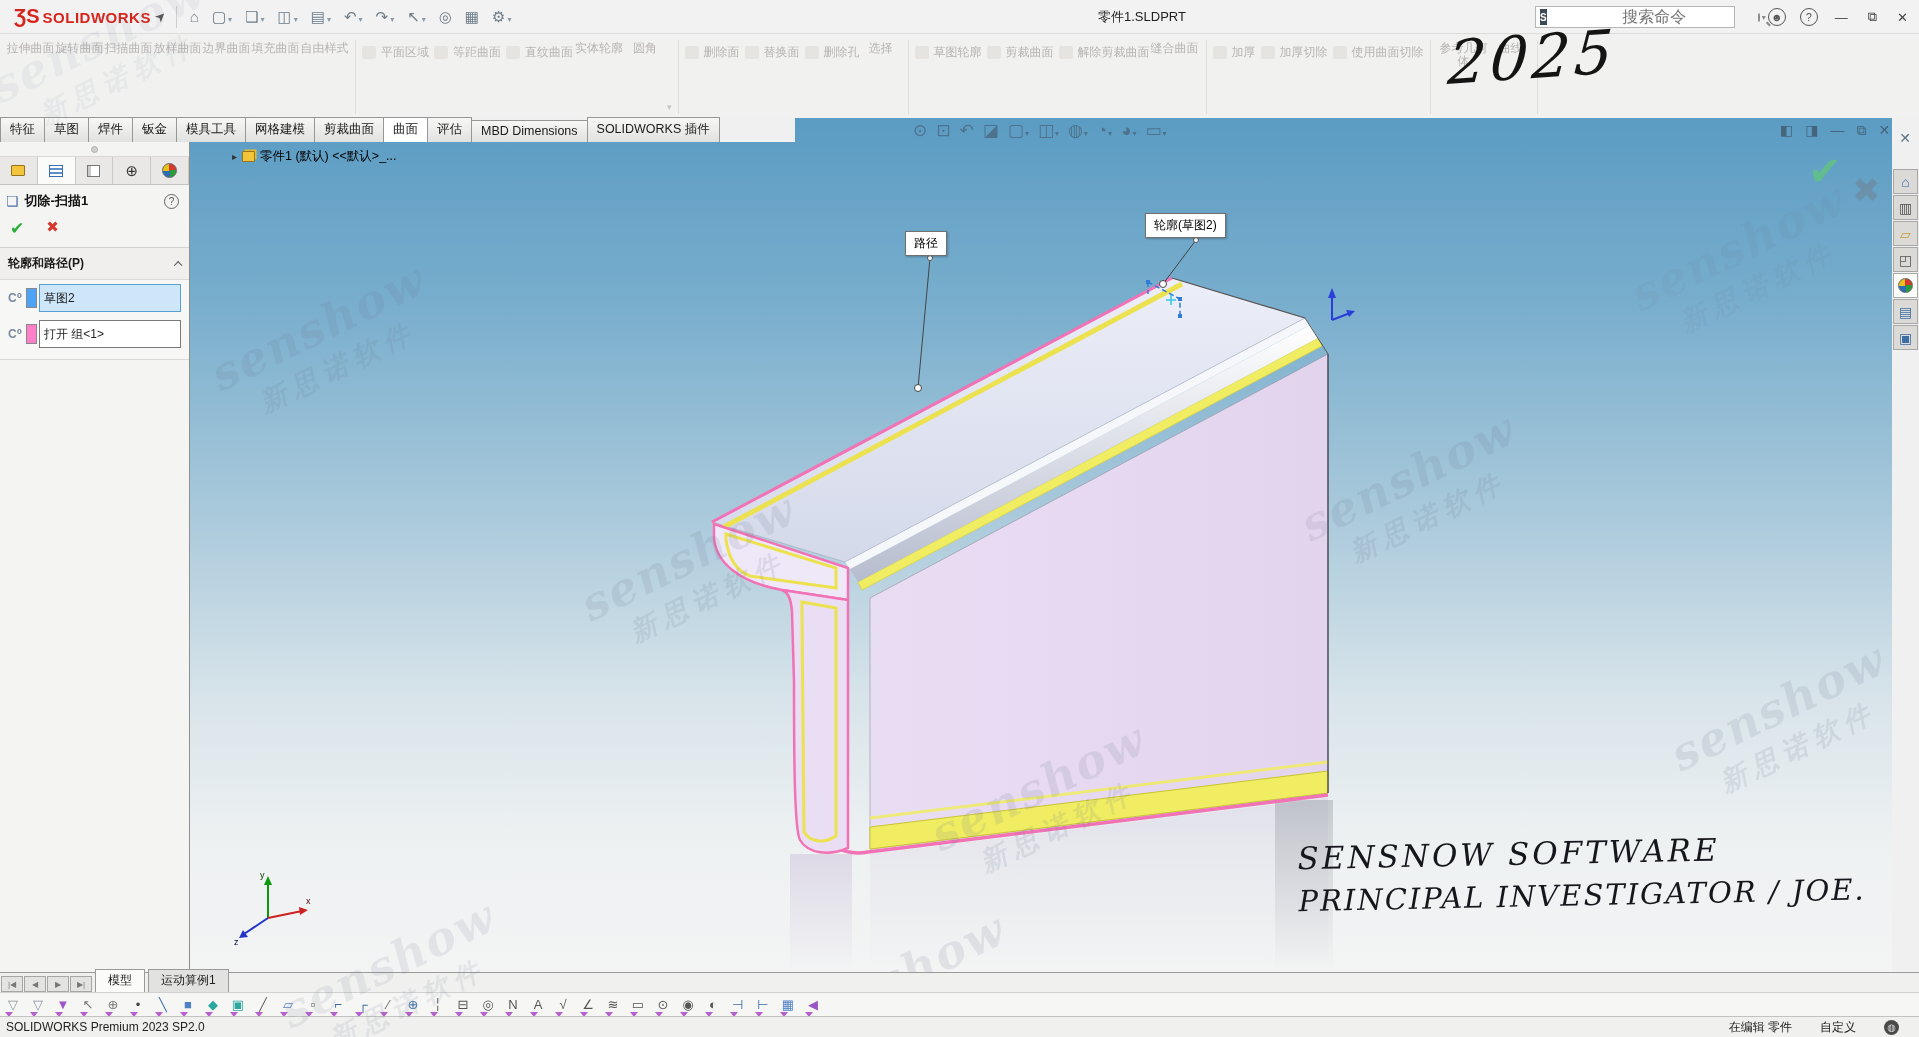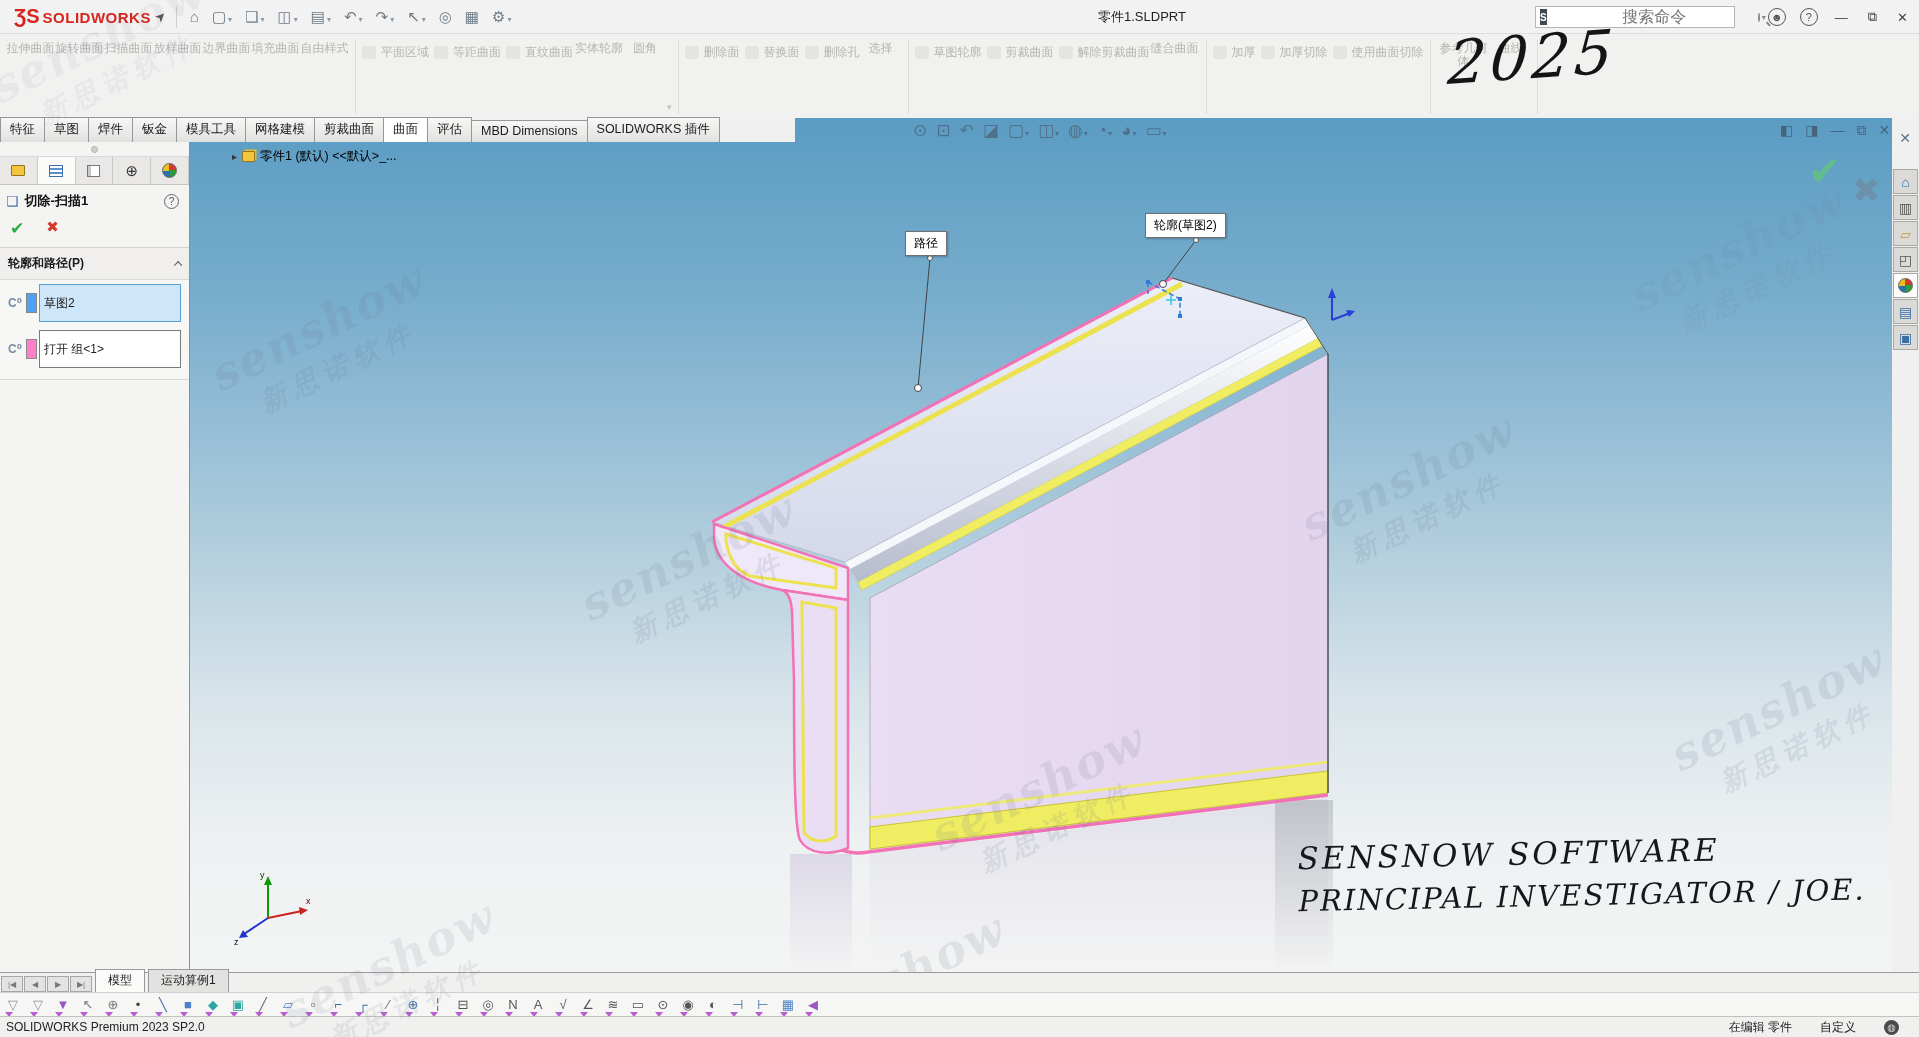--- a/index.html
+++ b/index.html
@@ -87,21 +87,21 @@
   .chev{border:solid #555;border-width:0 1.6px 1.6px 0;padding:2.6px;display:inline-block;}
   .chev.up{transform:rotate(-135deg);margin-top:3px;}
   .chev.down{transform:rotate(45deg);margin-bottom:2px;}
   .radios{padding:6px 0 4px 30px;display:flex;flex-direction:column;gap:3px;background:#f7f7f6;}
   .radio-row{display:flex;align-items:center;gap:5px;}
   .radio{width:11px;height:11px;border:1px solid #595959;border-radius:50%;background:#fff;position:relative;flex:0 0 auto;}
   .radio-row.selected .radio::after{content:"";position:absolute;left:2.5px;top:2.5px;width:4px;height:4px;border-radius:50%;background:#111;}
   .field-row{display:flex;align-items:center;padding:4px 8px 4px 4px;background:#f7f7f6;}
   .c0{font-size:12px;color:#7a8aa0;width:22px;text-align:center;font-weight:bold;}
   .swatch{width:11px;height:20px;flex:0 0 auto;border:1px solid #888;}
-  .sel-field{flex:1;height:38px;border:1px solid #7a7a7a;background:#fff;font-size:12px;display:flex;align-items:center;padding:0 4px;margin-left:2px;}
+  .sel-field{flex:1;height:28px;border:1px solid #7a7a7a;background:#fff;font-size:12px;display:flex;align-items:center;padding:0 4px;margin-left:2px;}
   .sel-field.hl{background:#cde6f9;border:1.5px solid #5a9fd4;}
   .panel-rest{background:#f4f4f3;}
   
   .taskpane{position:absolute;right:0;top:118px;width:27px;height:854px;z-index:36;}
   .tp-close{position:absolute;right:8px;top:12px;font-size:14px;color:#5a7487;}
   .tp-icons{position:absolute;top:50px;right:1px;display:flex;flex-direction:column;}
   .tp{width:25px;height:25px;background:#dcdad6;border:1px solid #a8a8a6;margin-top:1px;display:flex;align-items:center;justify-content:center;font-size:14px;color:#555;}
   .tp.active{background:#fbfbfa;}
   .tp .home{color:#2a6fb5;}
   .tp .folder{color:#c89a3f;}

